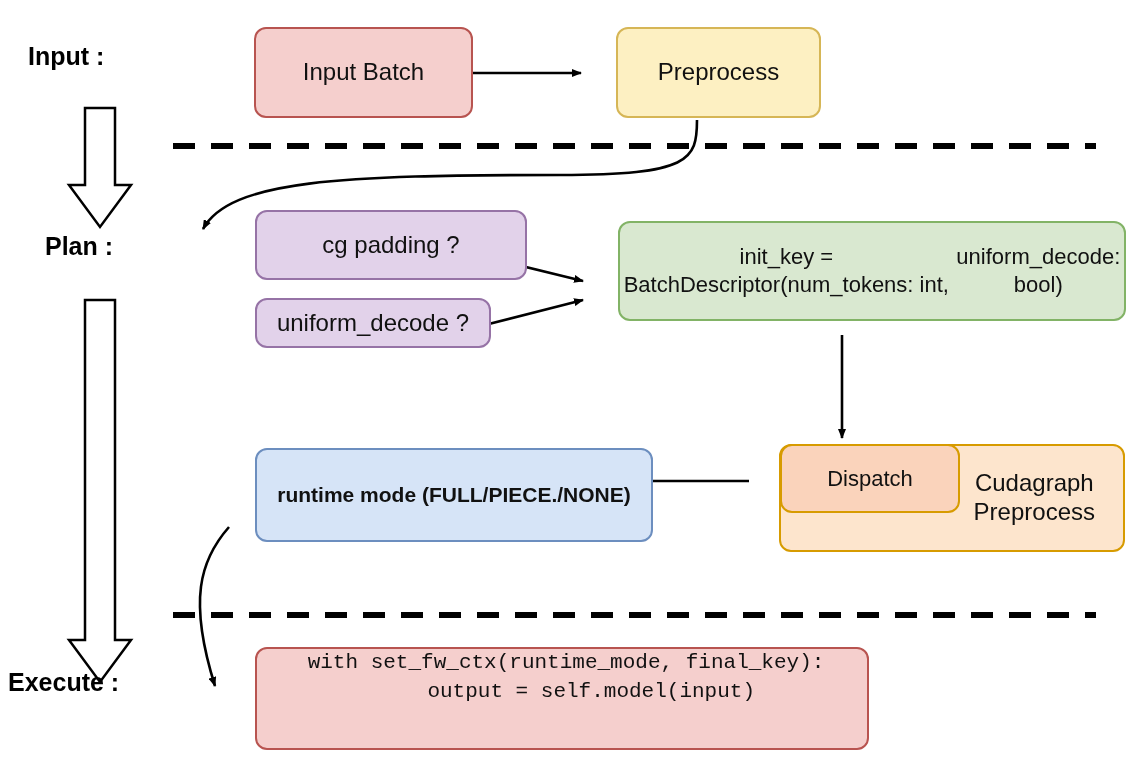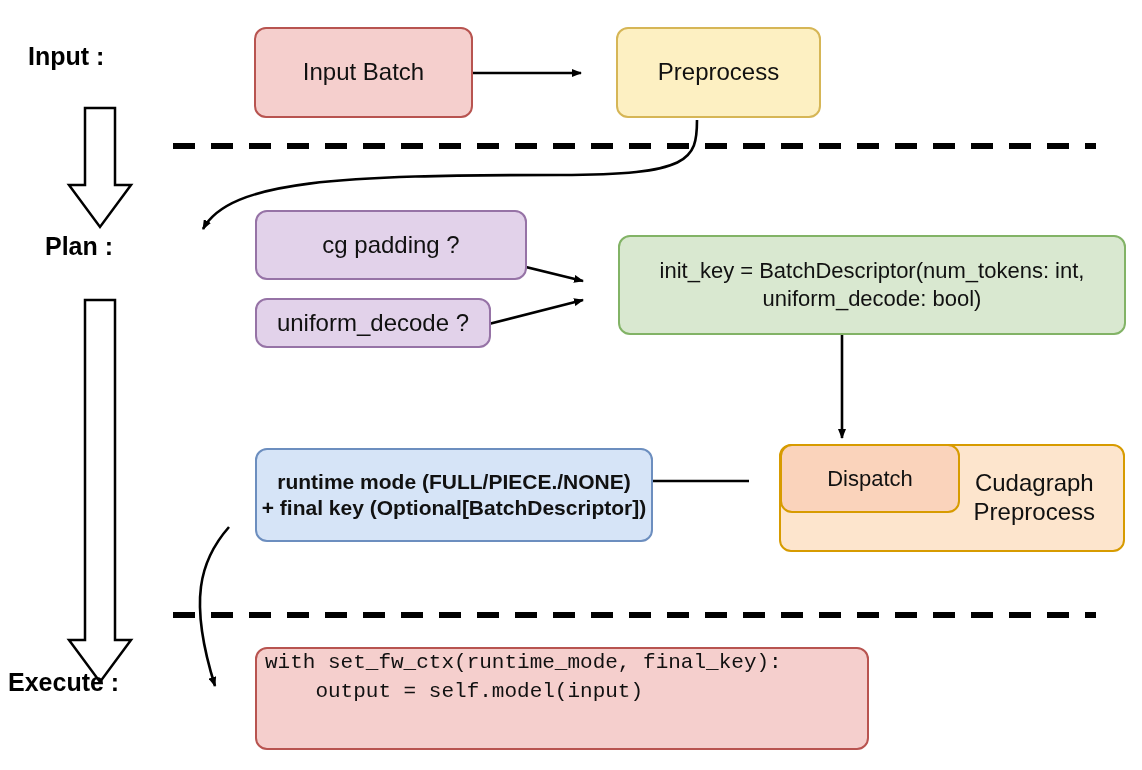--- a/index.html
+++ b/index.html
@@ -148,39 +148,38 @@
   </div>
 
   <div class="node node-purple" style="left:227px; top:210px; width:272px; height:70px; font-size:24px;">
     <span>cg padding ?</span>
   </div>
 
   <div class="node node-purple" style="left:227px; top:298px; width:236px; height:50px; font-size:24px;">
     <span>uniform_decode ?</span>
   </div>
 
-  <div class="node node-green" style="left:590px; top:235px; width:508px; height:100px; font-size:22px; flex-direction:column;">
+  <div class="node node-green" style="left:590px; top:221px; width:508px; height:100px; font-size:22px; flex-direction:row;">
     <span>init_key = BatchDescriptor(num_tokens: int,</span>
     <span>uniform_decode: bool)</span>
   </div>
 
   <div class="node node-orange-outer" style="left:751px; top:444px; width:346px; height:108px;">
     <div class="cudagraph-label">
       <div>Cudagraph</div>
       <div>Preprocess</div>
     </div>
   </div>
 
   <div class="node node-orange-inner" style="left:752px; top:444px; width:180px; height:69px; font-size:22px;">
     <span>Dispatch</span>
   </div>
 
   <div class="node node-blue" style="left:227px; top:448px; width:398px; height:94px; font-size:21px; flex-direction:column;font-weight:bold;">
     <span>runtime mode (FULL/PIECE./NONE)</span>
-    <span>+ final key (Optional[BatchDescriptor])</span>
   </div>
 
-  <div class="node node-pink code-node" style="left:227px; top:647px; width:614px; height:103px; flex-direction:column; align-items:flex-start;">
+  <div class="node node-pink code-node" style="left:227px; top:647px; width:614px; height:103px; flex-direction:column; align-items:center;">
     <span>with set_fw_ctx(runtime_mode, final_key):</span>
     <span>    output = self.model(input)</span>
   </div>
 
 </div>
 
 </body></html>

